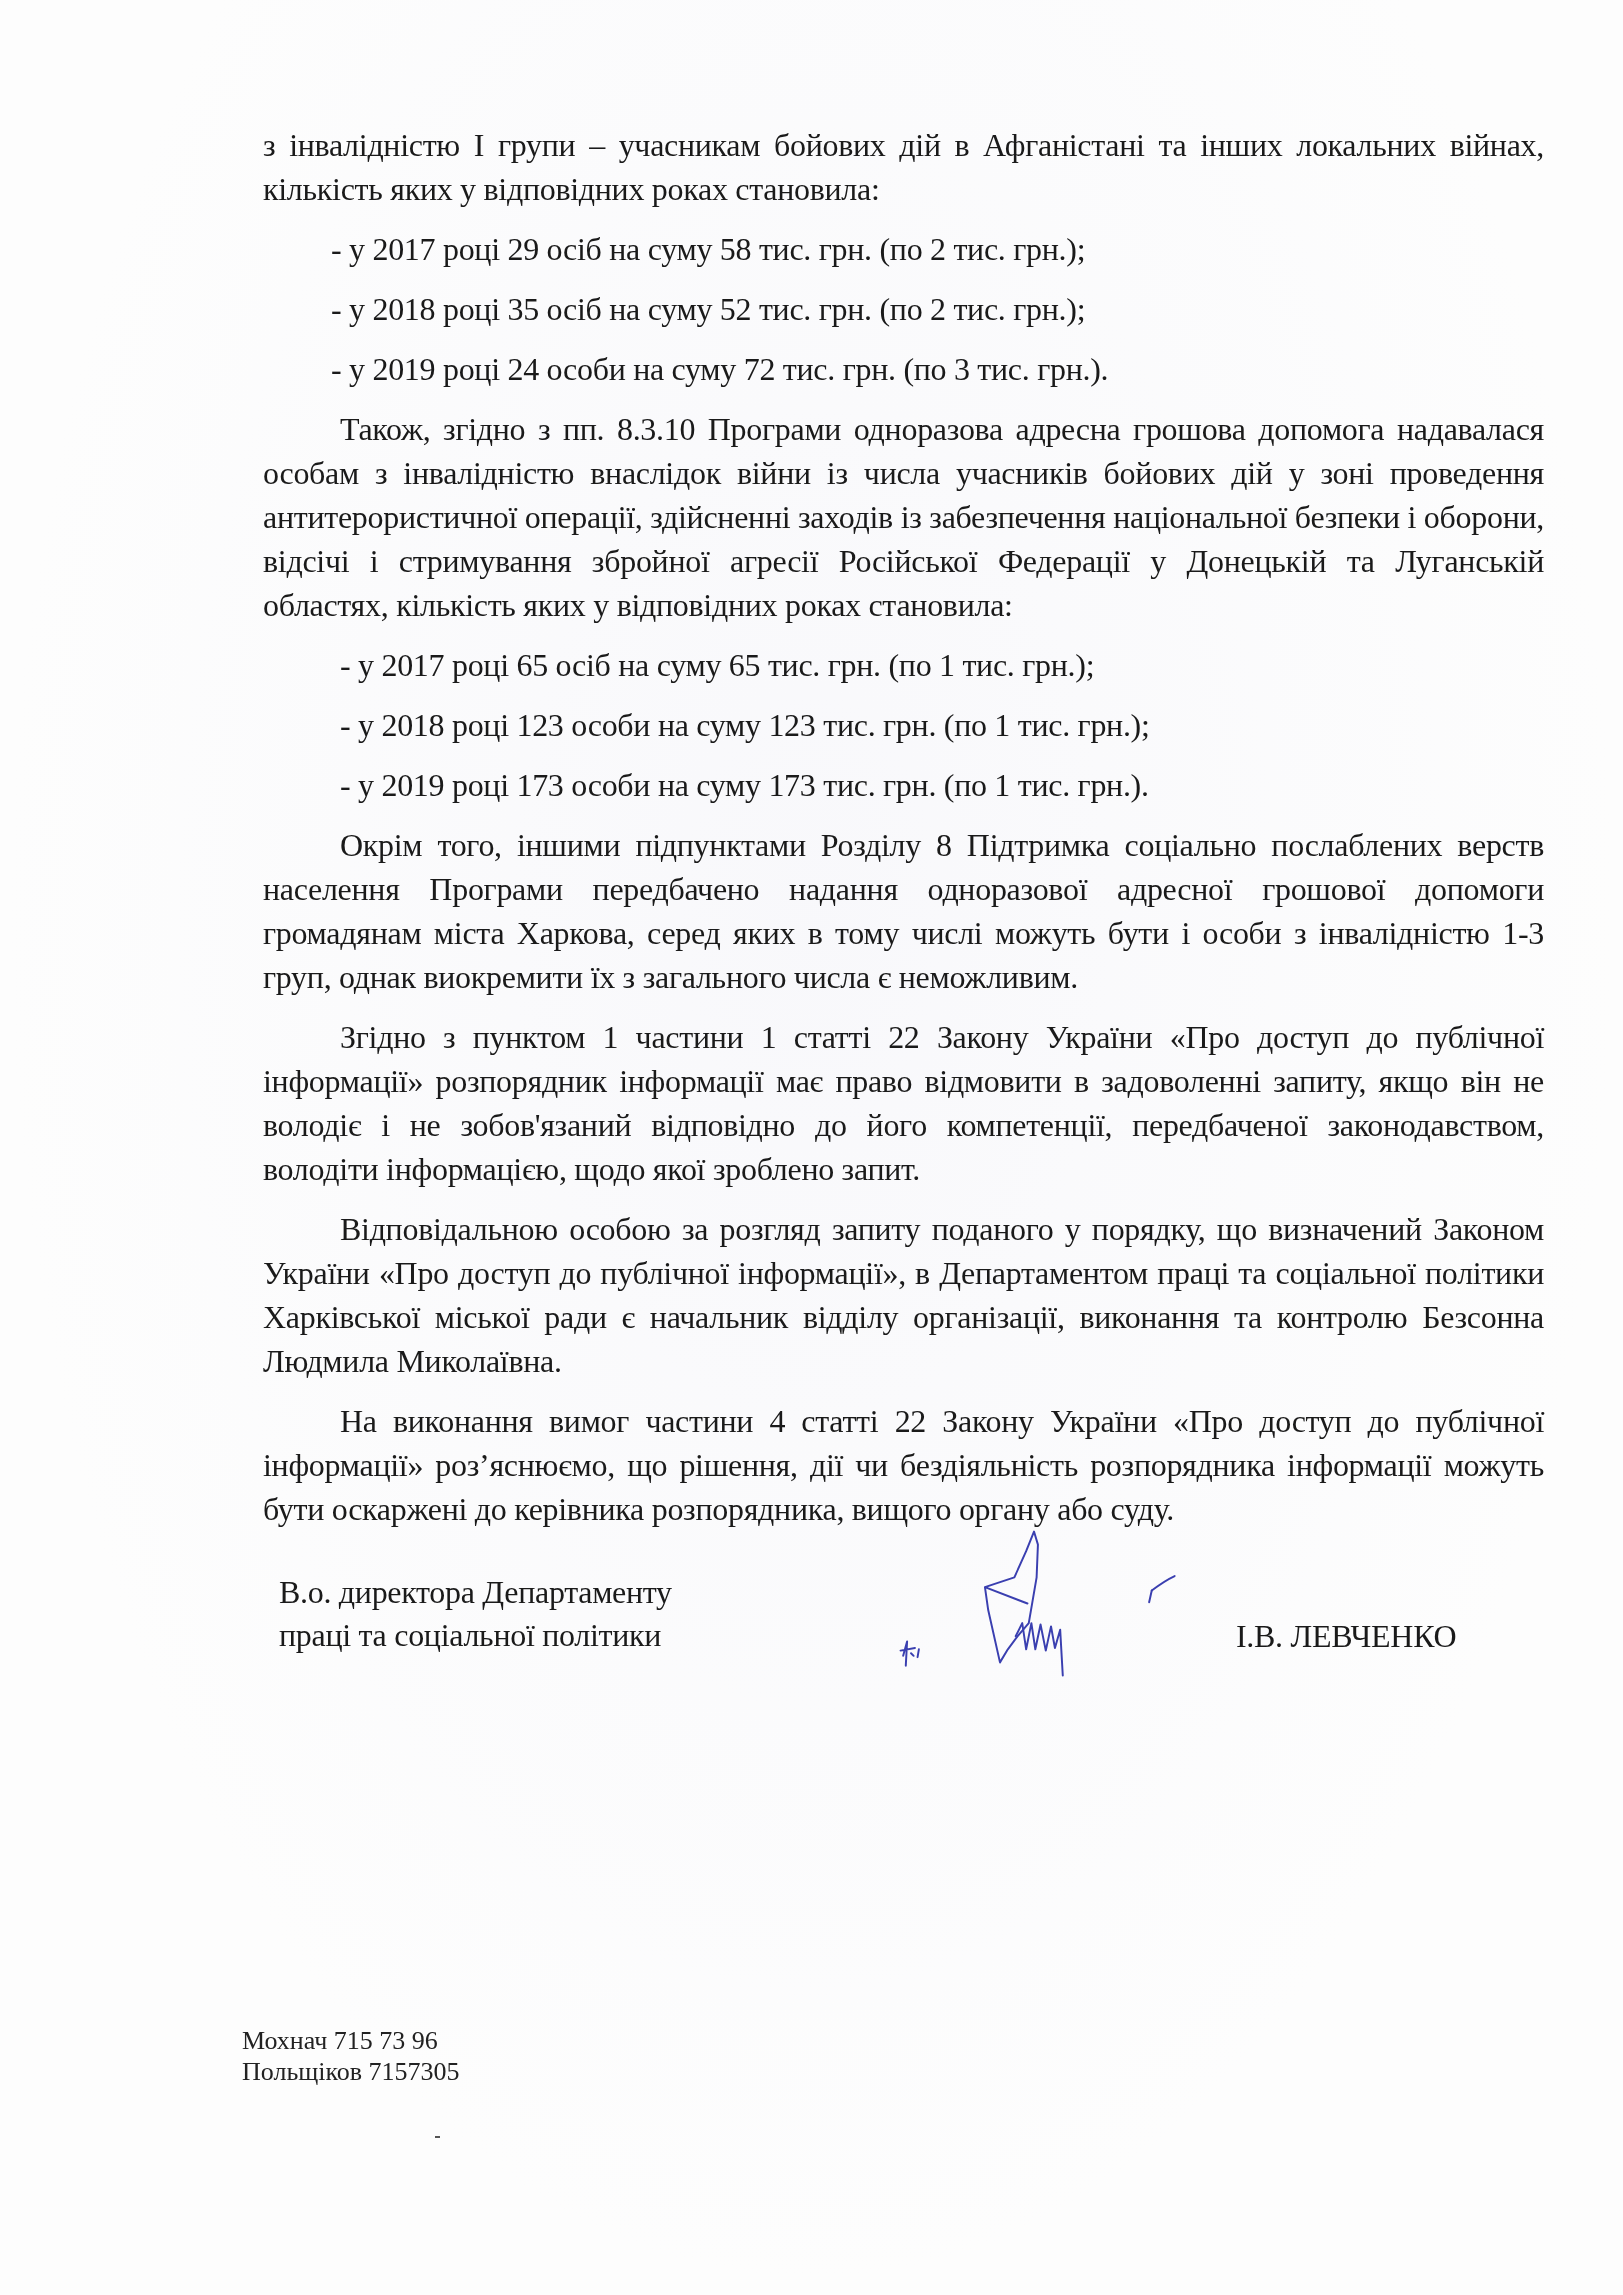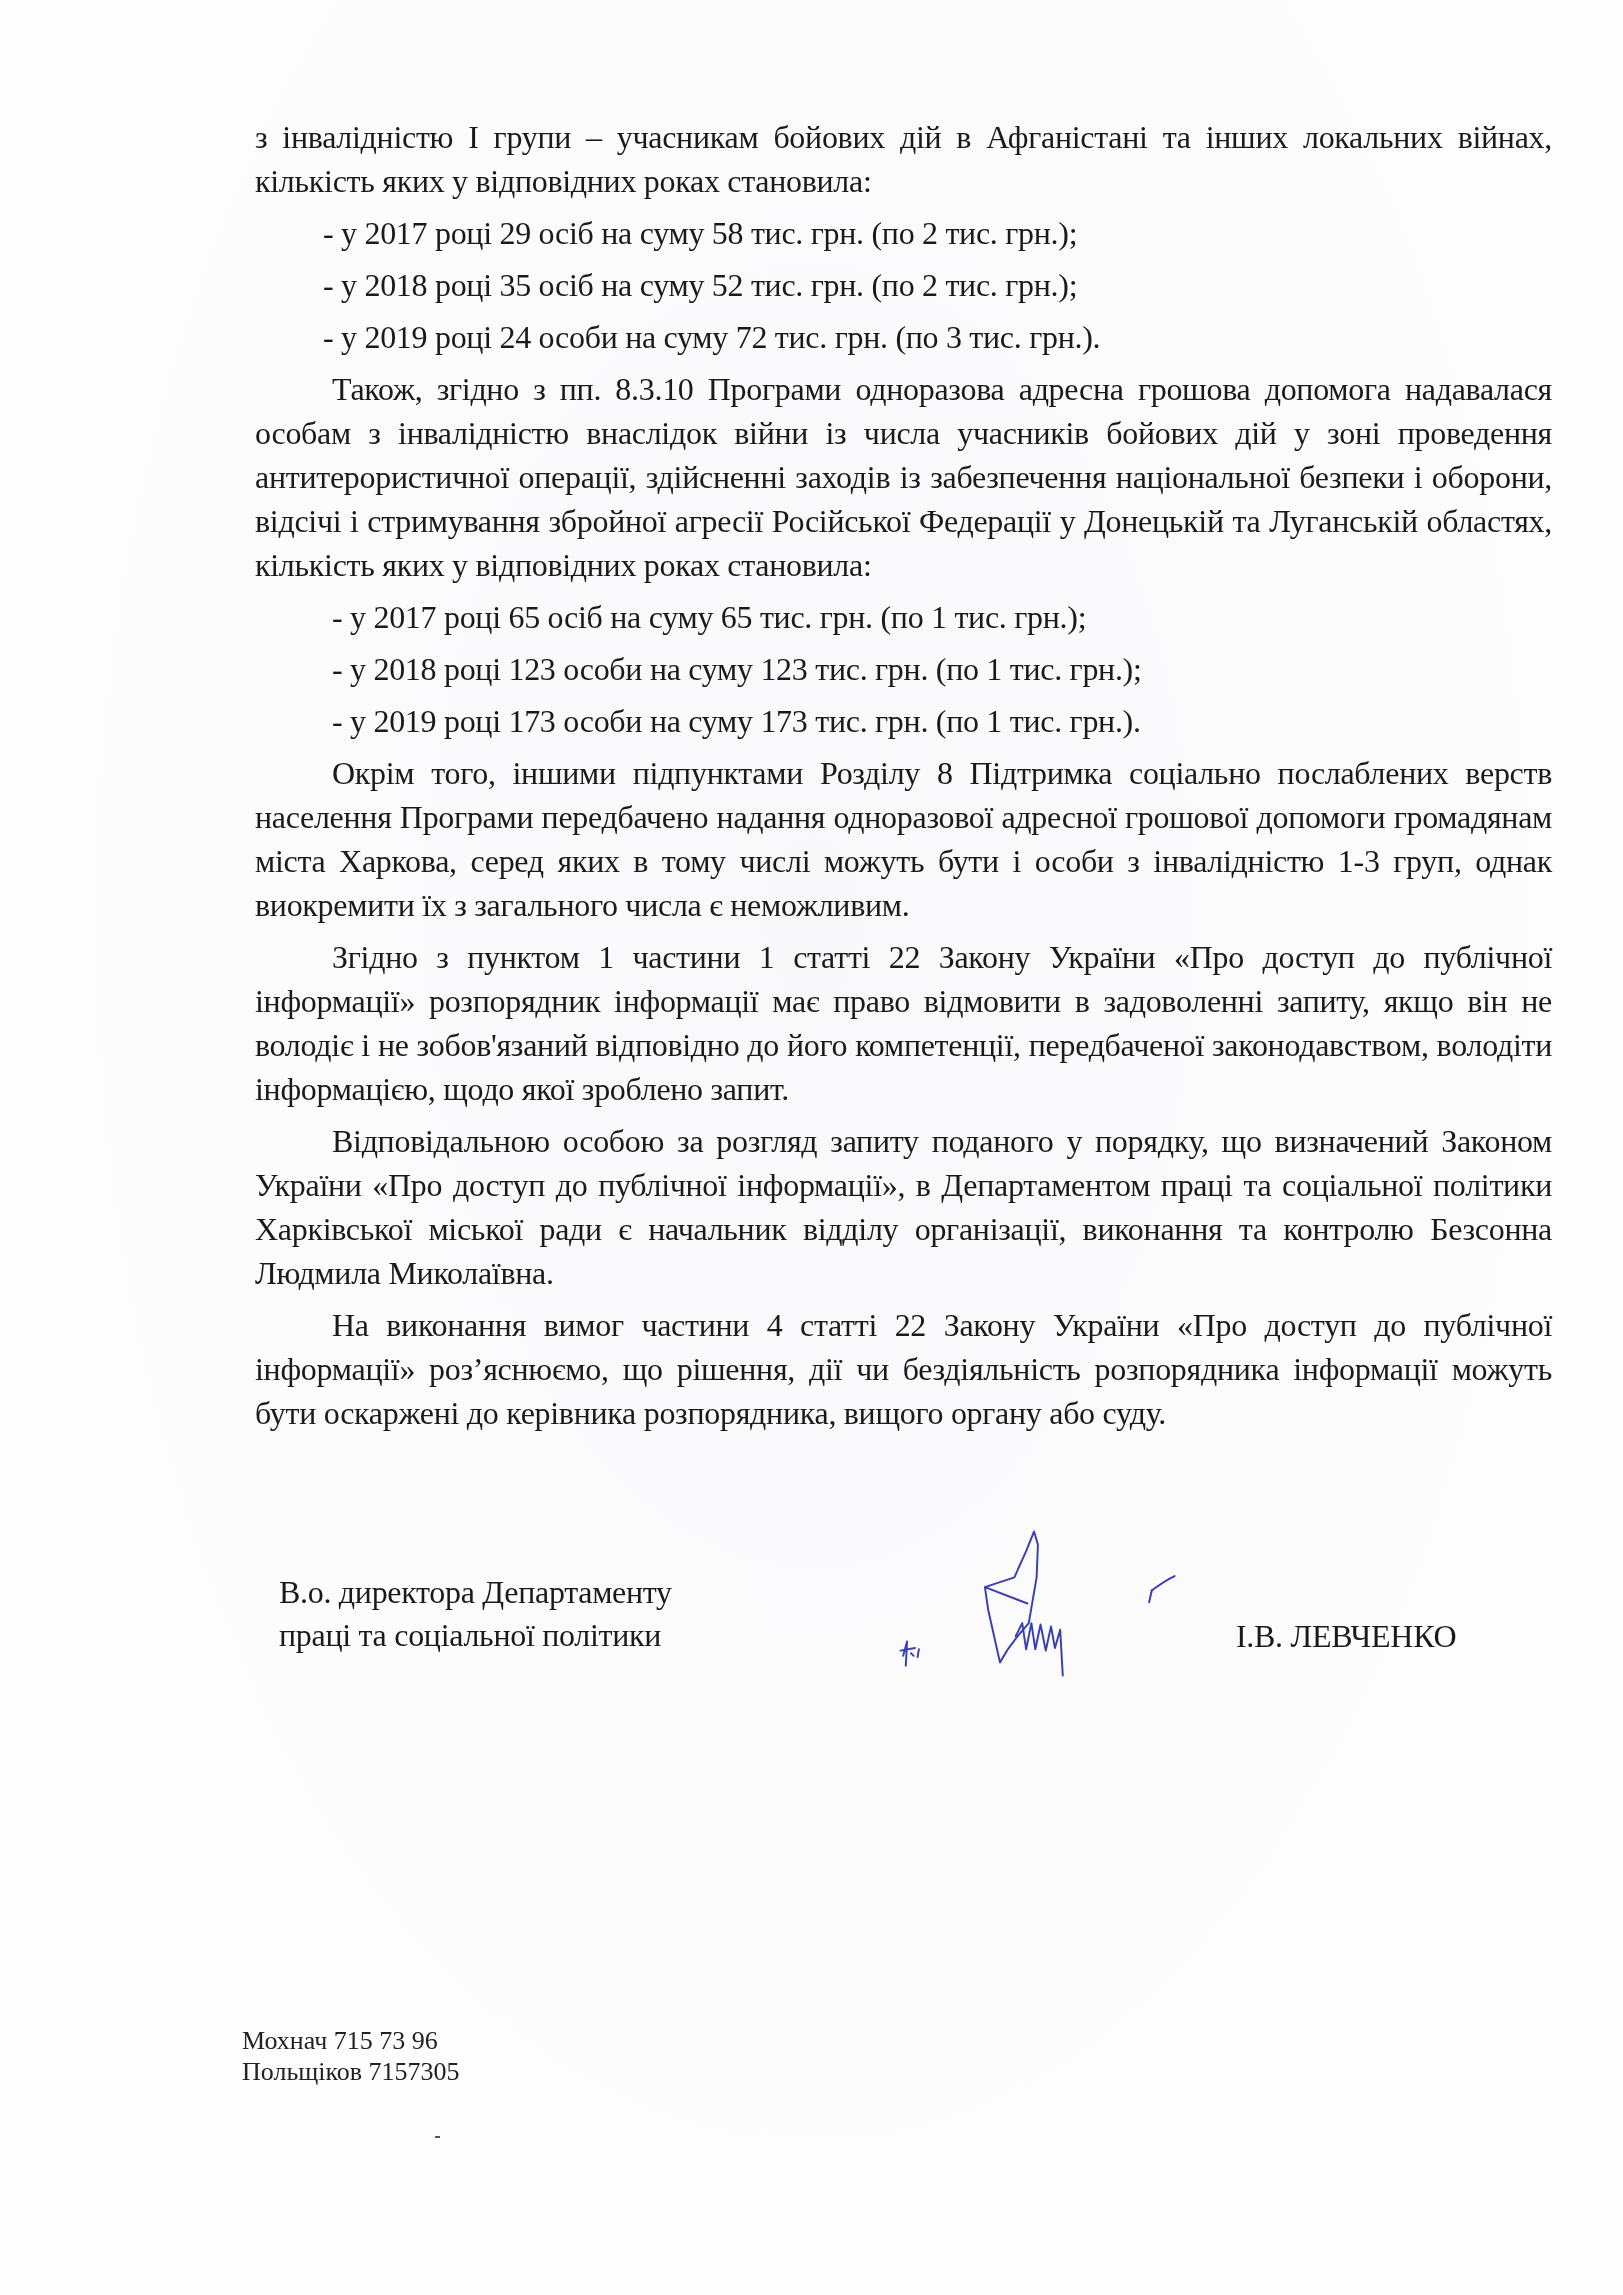--- a/index.html
+++ b/index.html
@@ -25,21 +25,21 @@
     position: absolute;
     left: 247px;
     top: 107px;
     width: 1313px;
     font-size: 32px;
     line-height: 44px;
     text-align: justify;
     letter-spacing: -0.3px;
   }
   .body-text p {
-    margin: 8px;
+    margin: 16px;
   }
   .body-text p.indent {
     text-indent: 77px;
   }
   .body-text p.bullet-a {
     padding-left: 68px;
     text-align: left;
   }
   .body-text p.bullet-b {
     padding-left: 77px;

